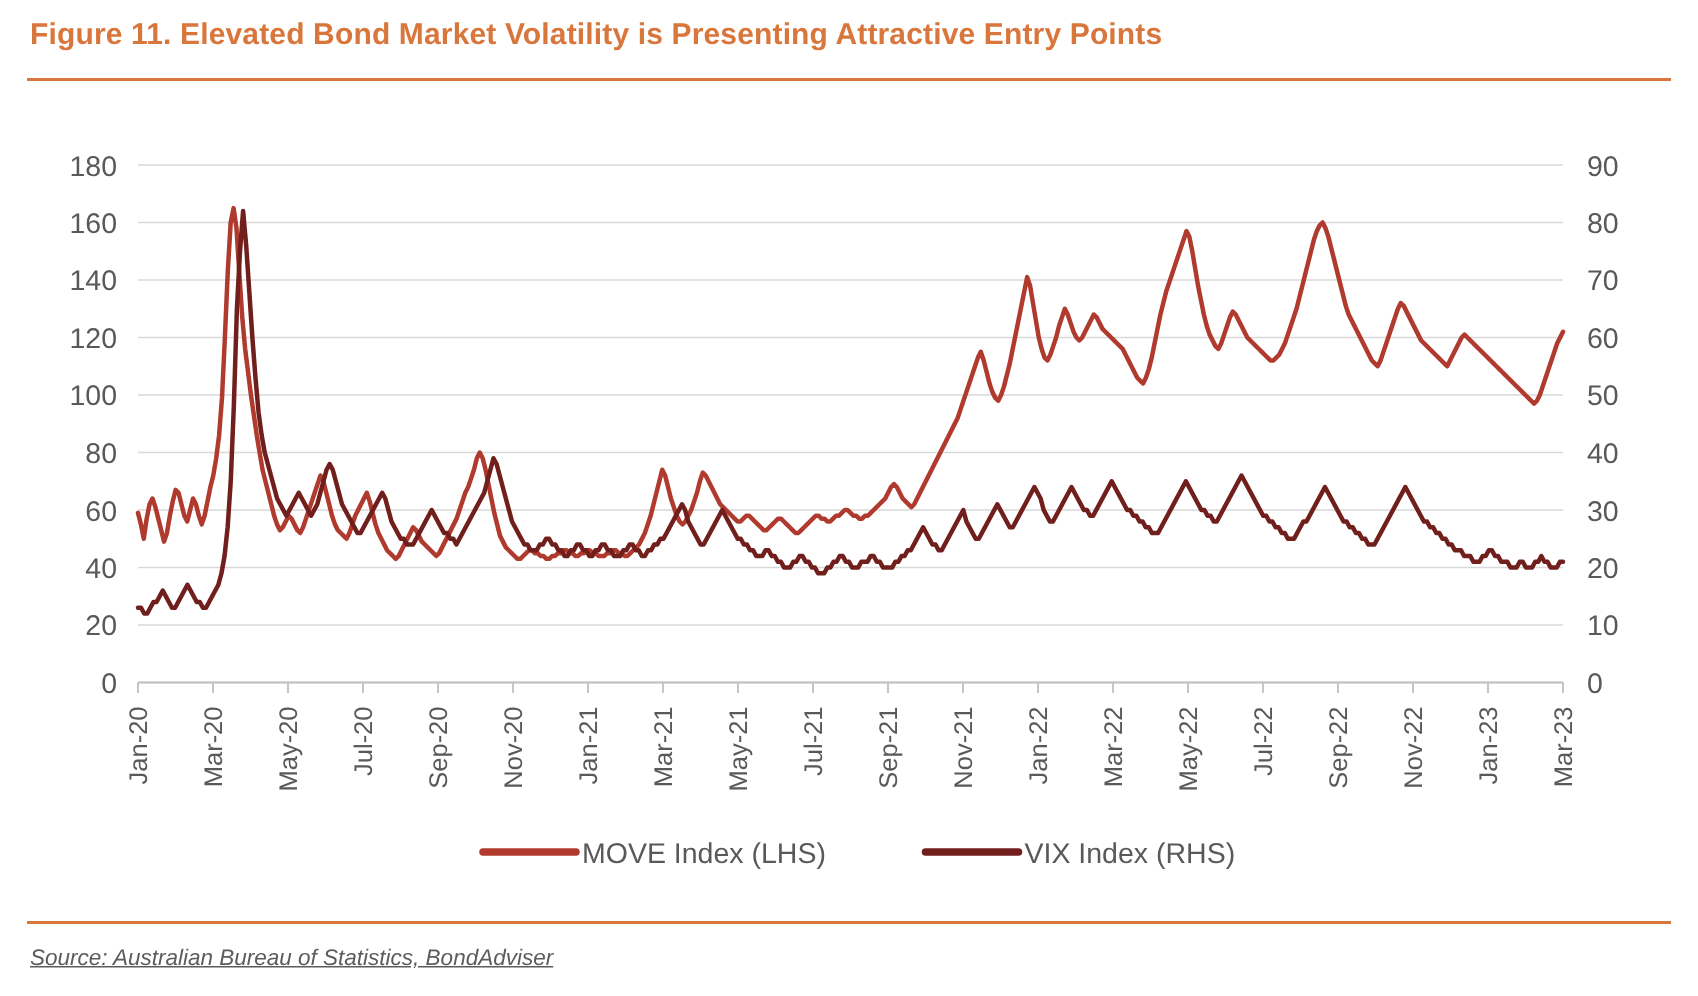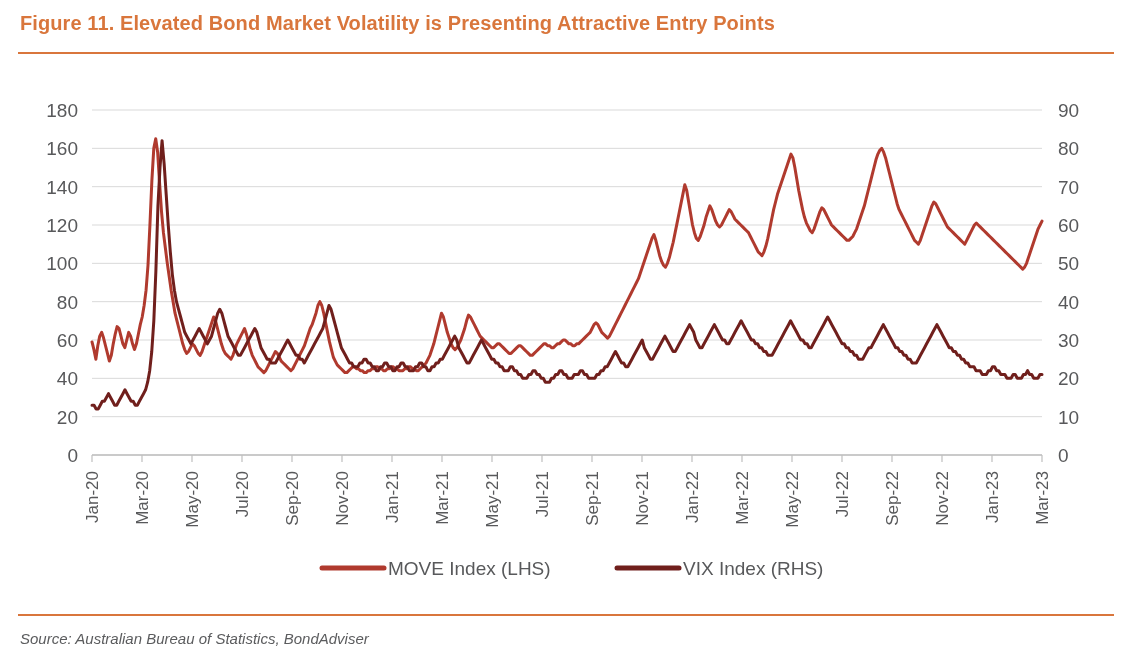--- a/index.html
+++ b/index.html
@@ -10,21 +10,21 @@
   }
   .figure{position:relative;width:1132px;height:664px;box-sizing:border-box;}
   .fig-title{
     position:absolute;left:20px;top:12px;width:1090px;
     font-size:20px;font-weight:bold;color:#D9763C;letter-spacing:.1px;
     white-space:nowrap;
   }
   .rule-top{position:absolute;left:18px;top:52px;width:1096px;height:2px;background:#D9763C;}
   .rule-bottom{position:absolute;left:18px;top:614px;width:1096px;height:2px;background:#D9763C;}
   .source{
-    position:absolute;left:20px;top:630px;font-size:15px;font-style:italic;color:#5b5c5e;
+    position:absolute;left:20px;top:630px;font-size:15px;font-style:italic;color:#5b5c5e;text-decoration:underline;
   }
   .chart-area{position:absolute;left:0;top:62px;width:1132px;height:545px;}
   svg{display:block;}
   .gridline{stroke:#d9d9d9;stroke-width:1;}
   .axisline{stroke:#bfbfbf;stroke-width:1.4;}
   .tickmark{stroke:#bfbfbf;stroke-width:1.2;}
   .ylabel{font-size:19px;fill:#58595b;font-family:"Liberation Sans",sans-serif;}
   .xlabel{font-size:17px;fill:#58595b;font-family:"Liberation Sans",sans-serif;}
   .serieline{fill:none;stroke-width:3;stroke-linejoin:round;stroke-linecap:round;}
   .legend-label{font-size:19px;fill:#58595b;font-family:"Liberation Sans",sans-serif;}

